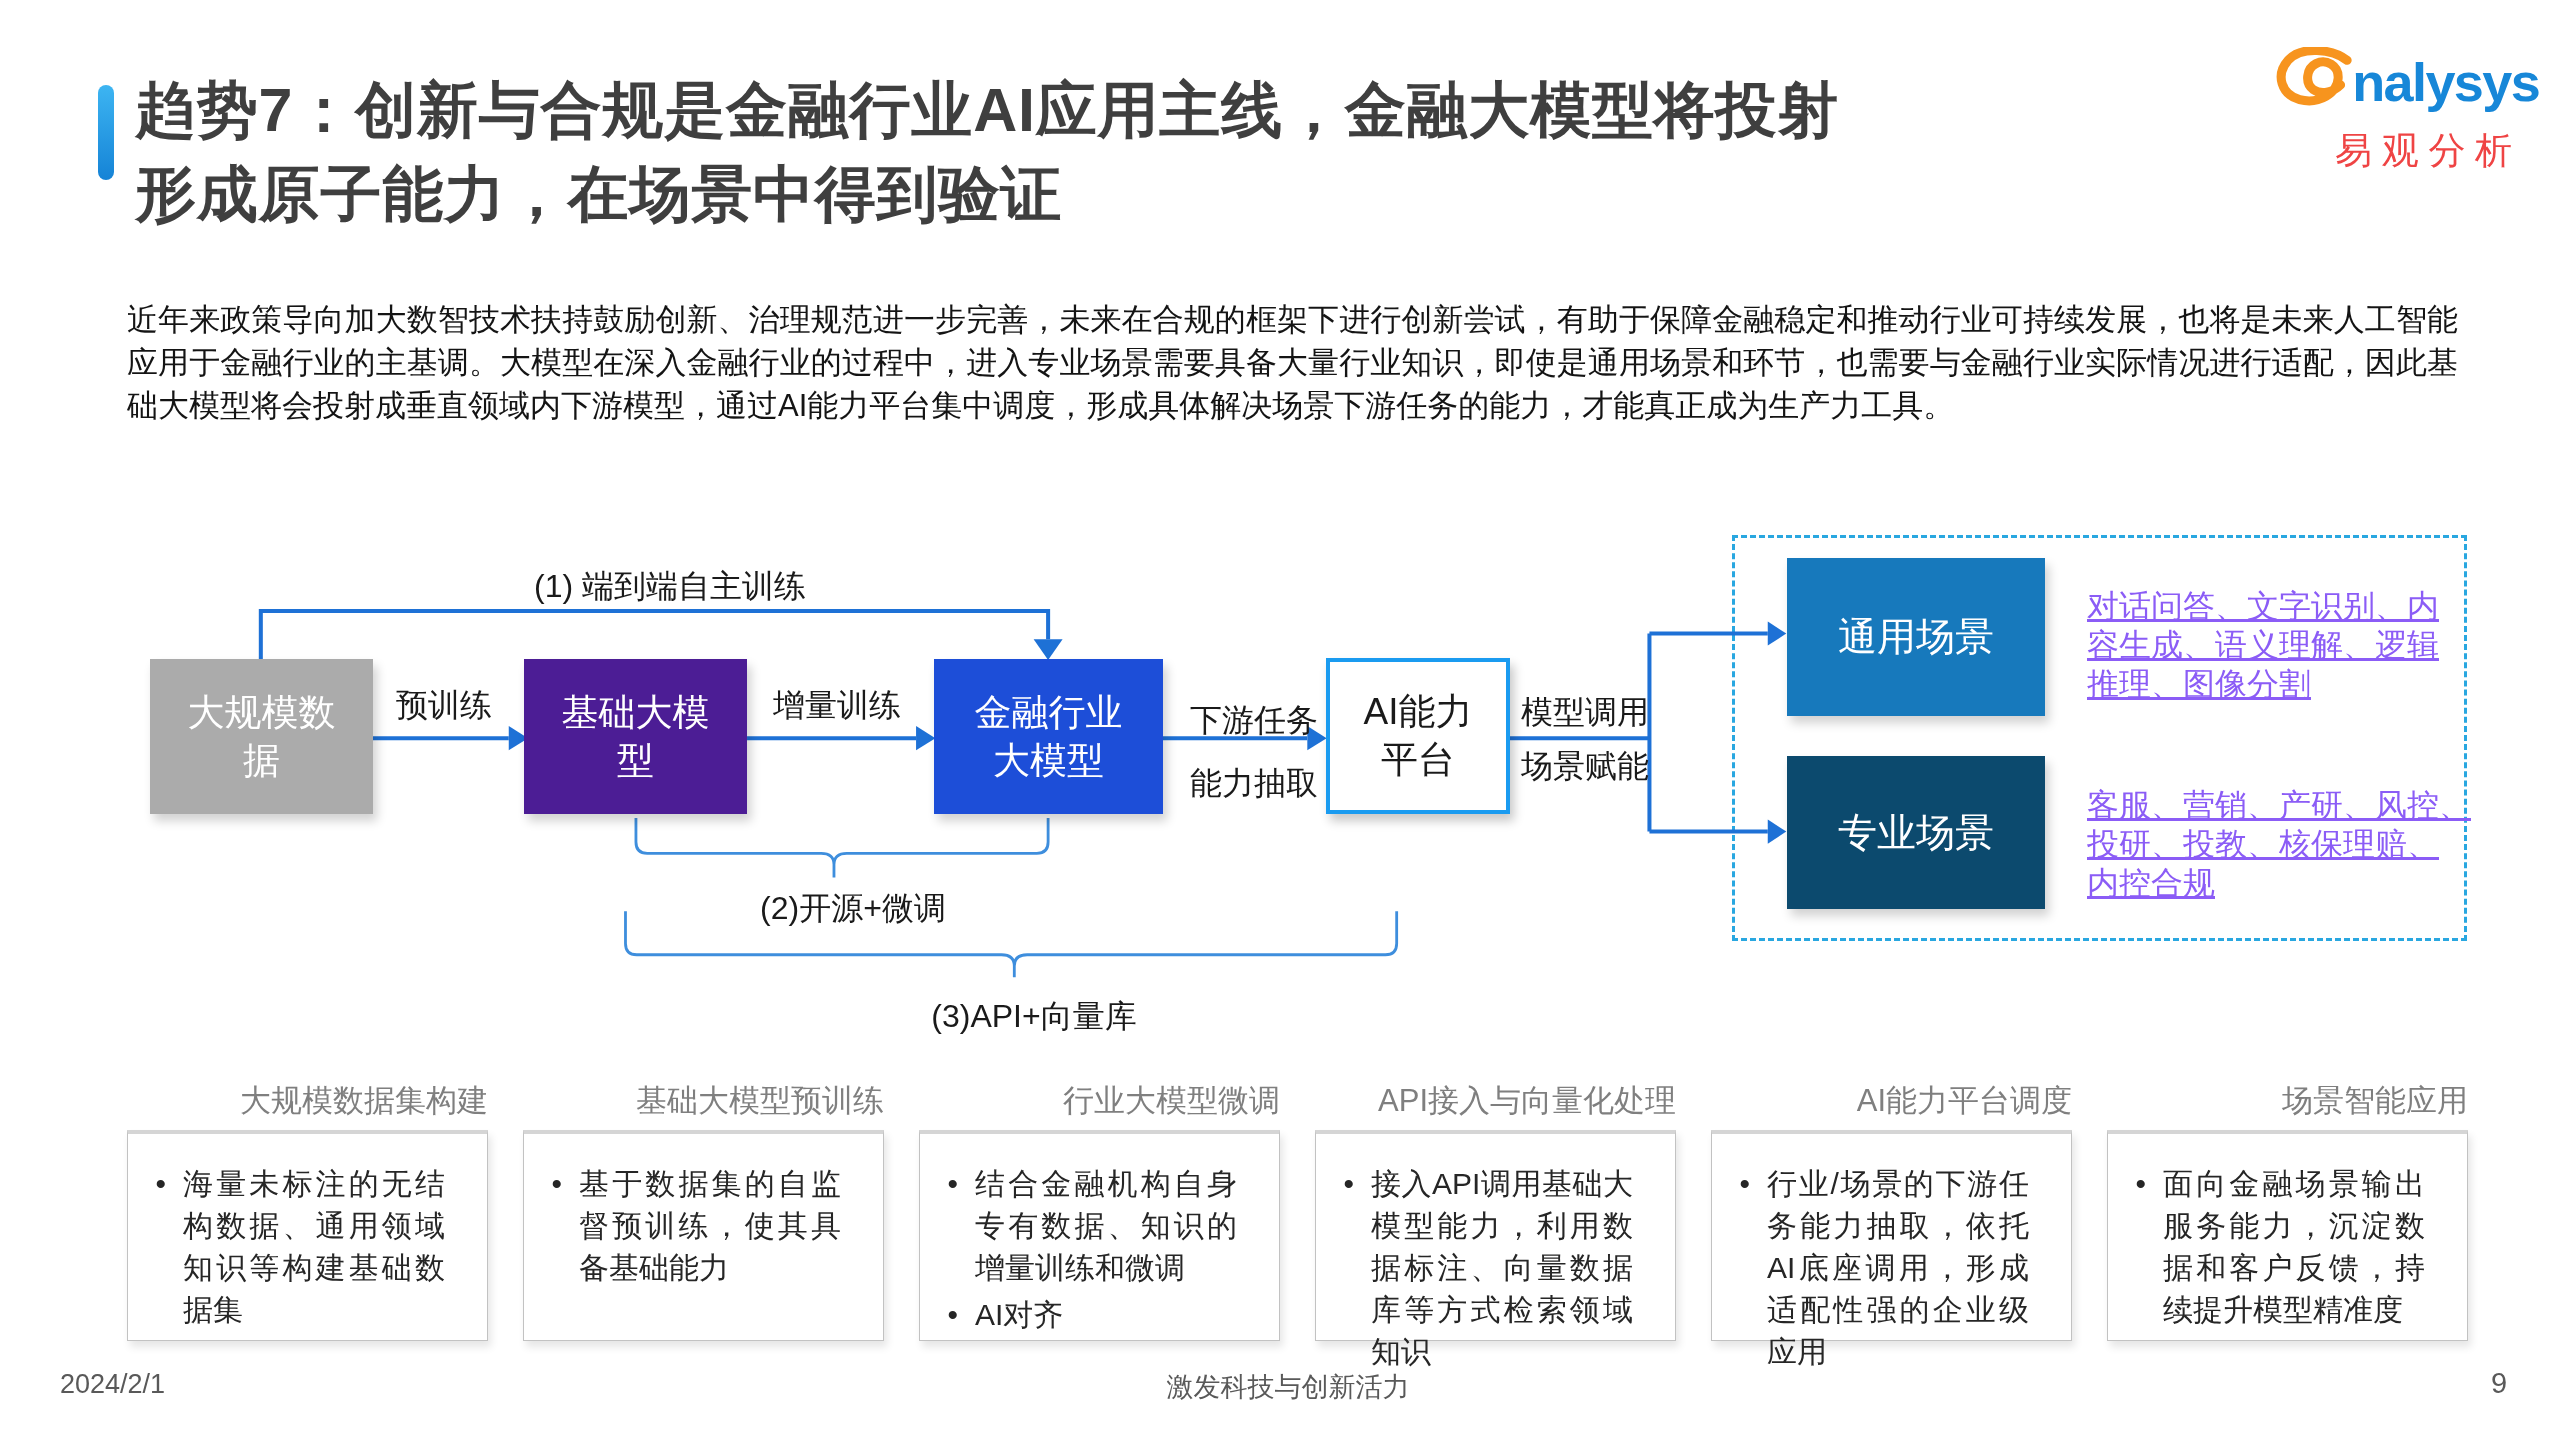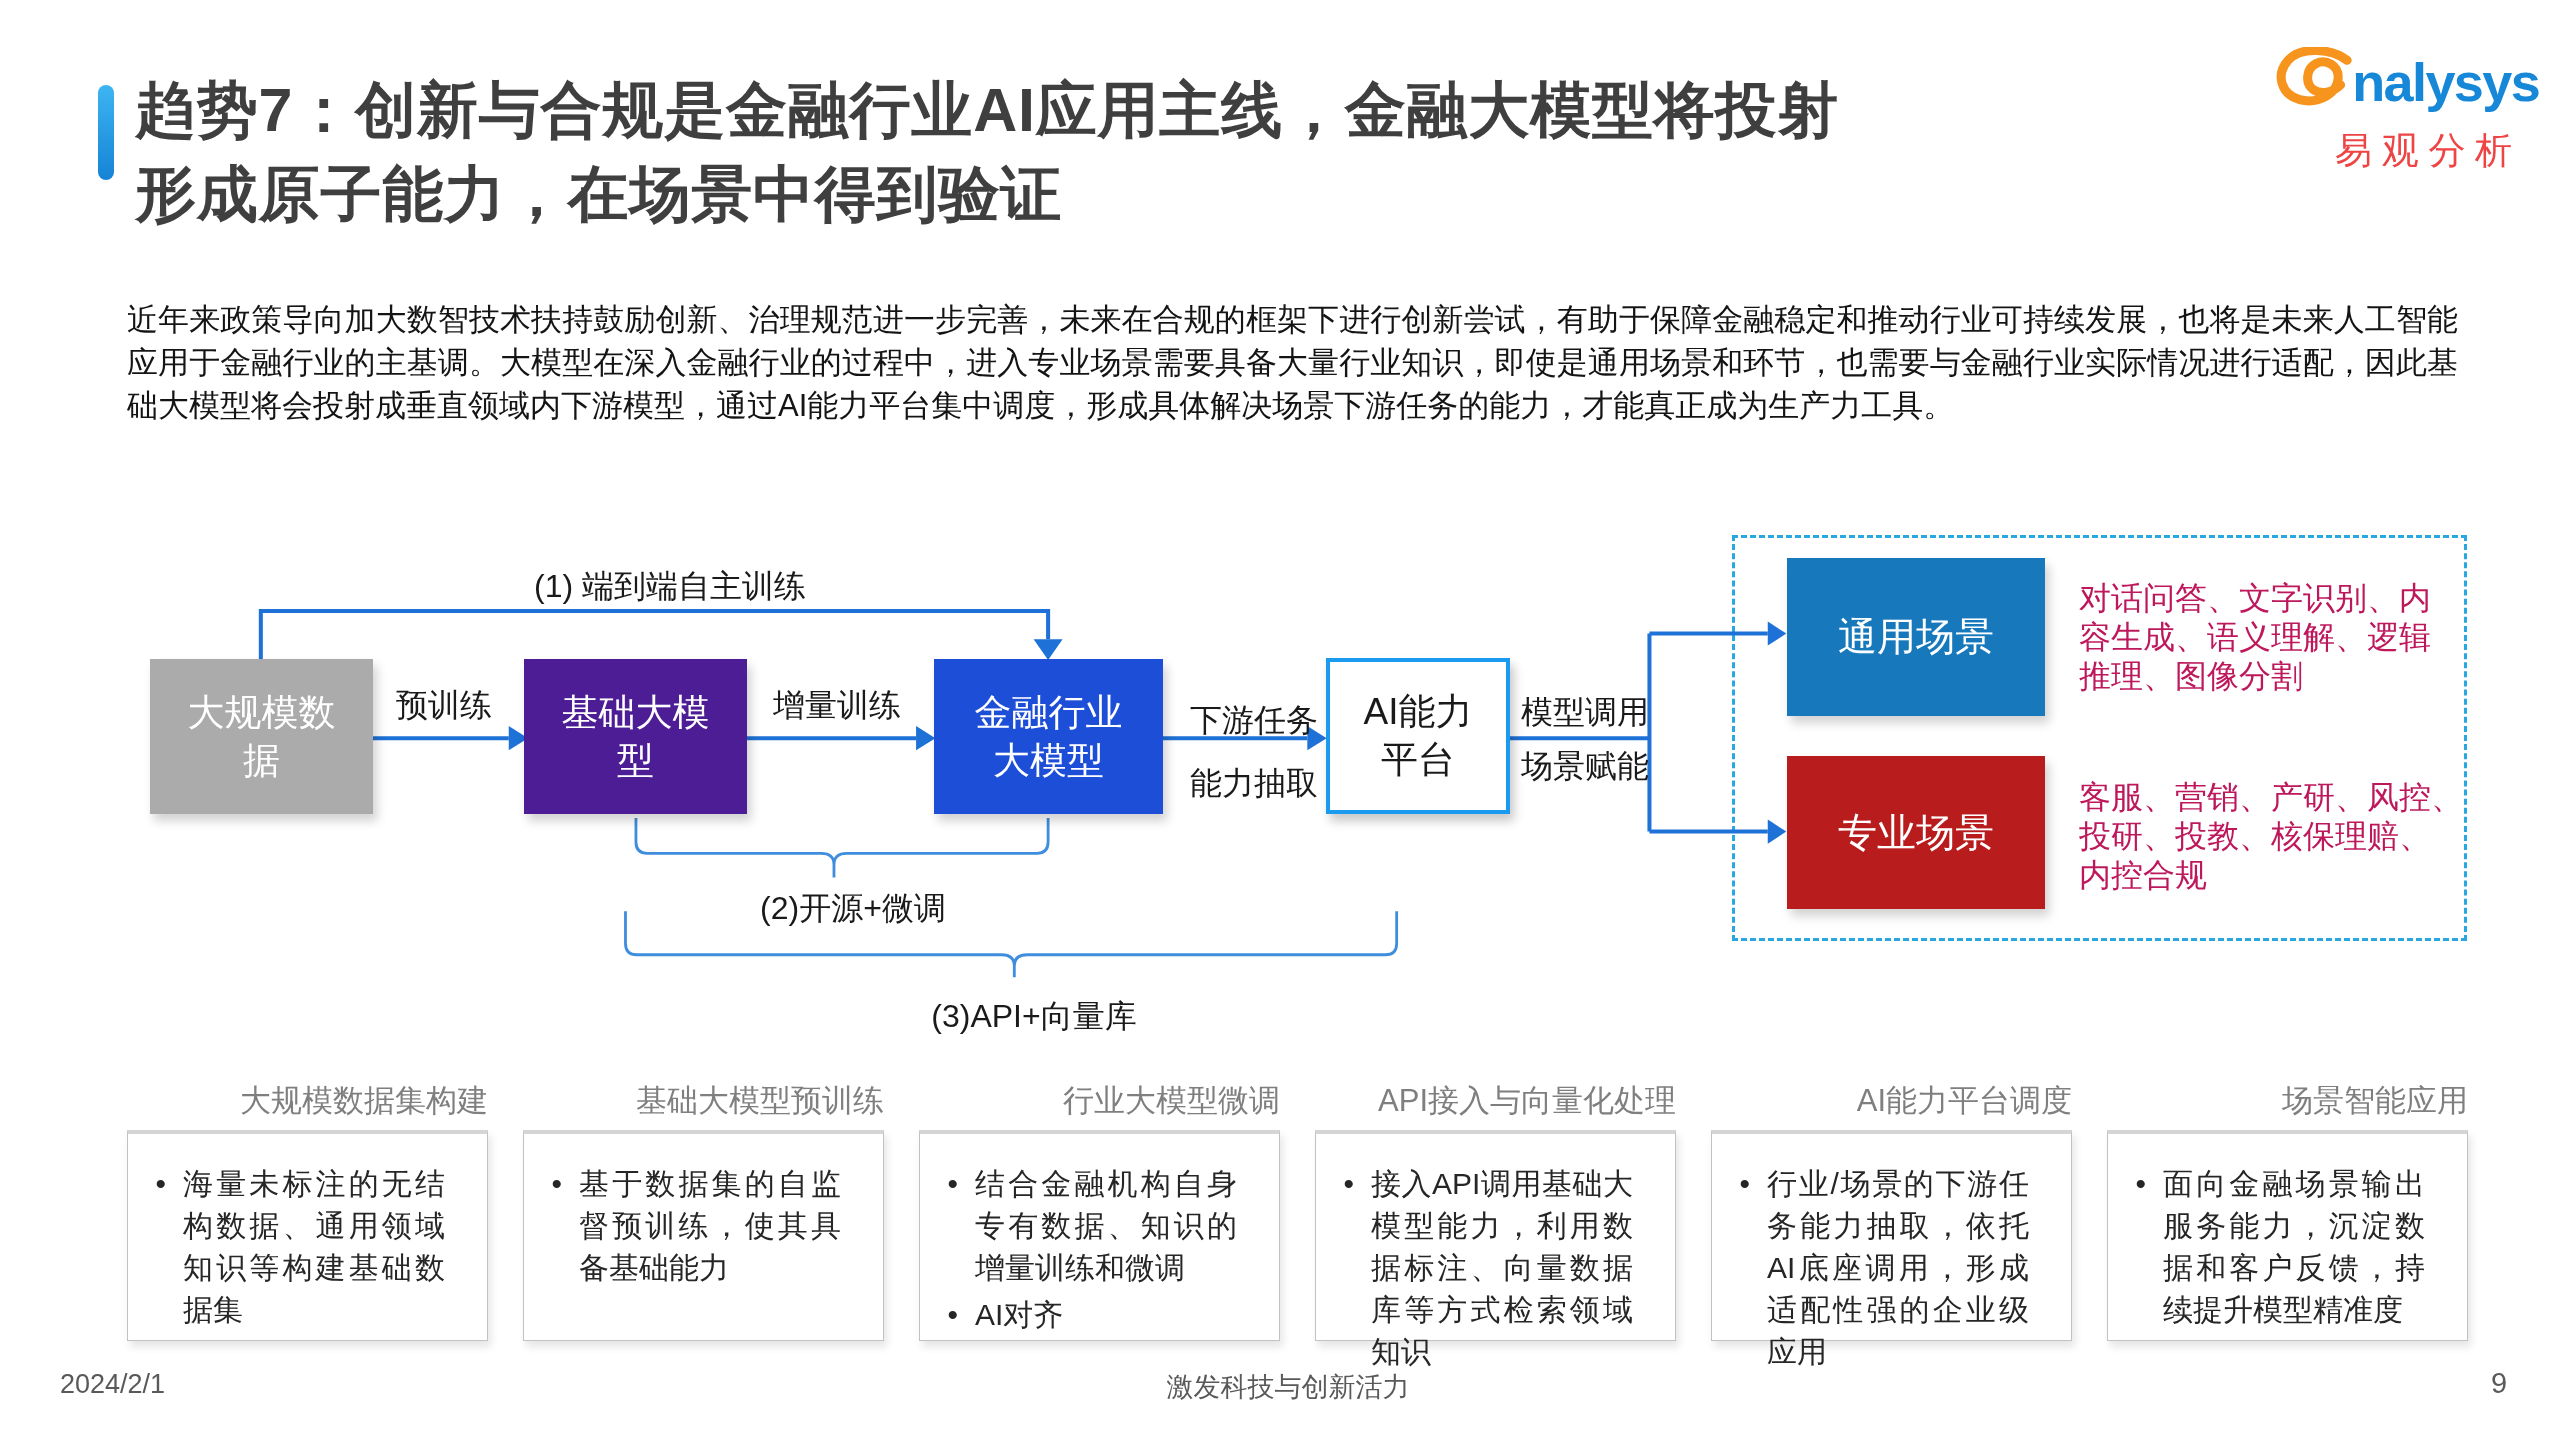--- a/index.html
+++ b/index.html
@@ -24,37 +24,37 @@
   .connectors{position:absolute;left:0;top:0;z-index:1;}
   .node{position:absolute;z-index:2;display:flex;align-items:center;justify-content:center;
     text-align:center;white-space:pre-line;color:#ffffff;font-size:37px;line-height:48px;
     box-shadow:4px 7.2px 9.7px rgba(0,0,0,0.18);}
   .node-data{left:150px;top:659px;width:223px;height:155px;background:#ababab;}
   .node-base{left:524px;top:659px;width:223px;height:155px;background:#4c1d95;}
   .node-finance{left:934px;top:659px;width:229px;height:155px;background:#1d4ed8;}
   .node-platform{left:1326px;top:658px;width:184px;height:156px;background:#ffffff;
     border:4px solid #1a9bf0;color:#1a1a1a;box-sizing:border-box;box-shadow:4px 7.2px 9.7px rgba(0,0,0,0.22);}
   .node-general{left:1787px;top:558px;width:258px;height:158px;background:#1779bc;font-size:39px;}
-  .node-professional{left:1787px;top:756px;width:258px;height:153px;background:#b91c1c;font-size:39px;}
+  .node-professional{left:1787px;top:756px;width:258px;height:153px;background:#0c4a6e;font-size:39px;}
   .dashed-frame{position:absolute;left:1732px;top:535px;width:735px;height:406px;
     border:3.2px dashed #29a7e0;box-sizing:border-box;z-index:0;}
 
   .edge-label{position:absolute;z-index:3;font-size:32px;color:#1a1a1a;white-space:pre-line;}
   .lbl-center{transform:translateX(-50%);text-align:center;}
   .lbl-path1{left:534px;top:565px;white-space:nowrap;}
   .lbl-pretrain{left:444px;top:684px;}
   .lbl-incremental{left:837px;top:684px;}
   .lbl-downstream{left:1244px;top:689px;line-height:63px;margin-left:10px;}
   .lbl-modelcall{left:1521px;top:691px;}
   .lbl-empower{left:1521px;top:745px;}
   .lbl-path2{left:853px;top:887px;}
   .lbl-path3{left:1034px;top:995px;}
 
-  .scene-desc{position:absolute;left:2075px;z-index:3;font-size:32px;line-height:39px;color:#be185d;
-    list-style:none;margin:4px;padding:0;}
+  .scene-desc{position:absolute;left:2075px;z-index:3;font-size:32px;line-height:39px;color:#8b5cf6;
+    list-style:none;margin:12px;padding:0;text-decoration:underline;}
   .scene-desc-general{top:575px;}
   .scene-desc-professional{top:774px;}
 
   
   .step-col{position:absolute;width:361px;z-index:2;}
   .step-title{width:100%;text-align:right;font-size:31px;color:#7f7f7f;position:absolute;top:0;}
   .step-card{position:absolute;top:50px;width:361px;height:211px;box-sizing:border-box;background:#ffffff;
     border:1.6px solid #c2c2c2;border-top:4.8px solid #d5d5d5;box-shadow:3.2px 6.4px 8px rgba(0,0,0,0.10);}
   .step-card ul{margin:0;padding:29px 42px 0 21px;list-style:none;}
   .step-card li{position:relative;padding-left:34px;font-size:30px;line-height:42px;color:#262626;

